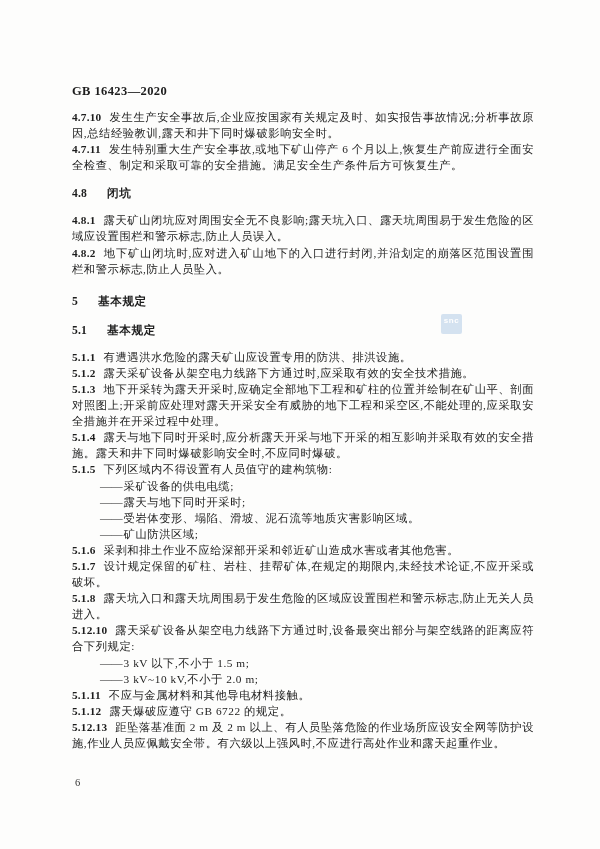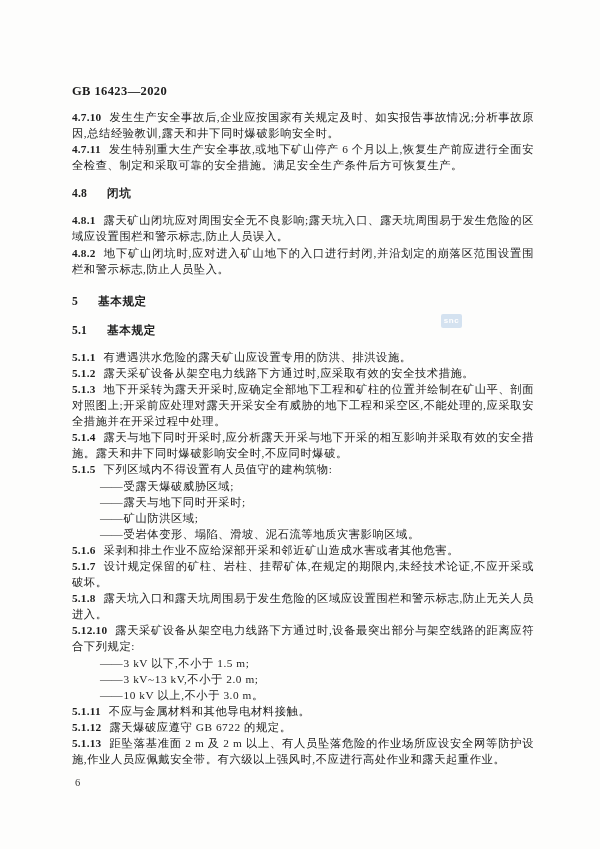--- a/index.html
+++ b/index.html
@@ -46,21 +46,21 @@
     font-size:11.6px;
     line-height:16px;
     letter-spacing:0.6px;
   }
   .heading .num { margin-right:20px; letter-spacing:0.2px; }
   .h1 { margin:17px 0 13px 0; }
   .h2 { margin:13px 0 10px 0; }
   .watermark {
     position:absolute;
     left:441px; top:314px;
-    width:21px; height:14px;
+    width:21px; height:20px;
     background:#cbdcee;
     opacity:0.8;
     border-radius:2px;
     color:#ffffff;
     font-family:"Liberation Sans","DejaVu Sans",sans-serif;
     font-size:8px; font-weight:bold;
     line-height:14px; text-align:center;
     letter-spacing:0.5px;
   }
   .page-footer {
@@ -83,34 +83,33 @@
         <p class="heading h2"><span class="num">4.8</span><span>闭坑</span></p>
         <p class="clause"><span class="num">4.8.1</span><span>露天矿山闭坑应对周围安全无不良影响;露天坑入口、露天坑周围易于发生危险的区域应设置围栏和警示标志,防止人员误入。</span></p>
         <p class="clause"><span class="num">4.8.2</span><span>地下矿山闭坑时,应对进入矿山地下的入口进行封闭,并沿划定的崩落区范围设置围栏和警示标志,防止人员坠入。</span></p>
         <p class="heading h1"><span class="num">5</span><span>基本规定</span></p>
         <p class="heading h2"><span class="num">5.1</span><span>基本规定</span></p>
         <p class="clause"><span class="num">5.1.1</span><span>有遭遇洪水危险的露天矿山应设置专用的防洪、排洪设施。</span></p>
         <p class="clause"><span class="num">5.1.2</span><span>露天采矿设备从架空电力线路下方通过时,应采取有效的安全技术措施。</span></p>
         <p class="clause"><span class="num">5.1.3</span><span>地下开采转为露天开采时,应确定全部地下工程和矿柱的位置并绘制在矿山平、剖面对照图上;开采前应处理对露天开采安全有威胁的地下工程和采空区,不能处理的,应采取安全措施并在开采过程中处理。</span></p>
         <p class="clause"><span class="num">5.1.4</span><span>露天与地下同时开采时,应分析露天开采与地下开采的相互影响并采取有效的安全措施。露天和井下同时爆破影响安全时,不应同时爆破。</span></p>
         <p class="clause"><span class="num">5.1.5</span><span>下列区域内不得设置有人员值守的建构筑物:</span></p>
-        <p class="dash-item"><span class="dash">——</span><span>受露天爆破威胁区域;</span></p>
+        <p class="dash-item"><span class="dash">——</span><span>采矿设备的供电电缆;</span></p>
         <p class="dash-item"><span class="dash">——</span><span>露天与地下同时开采时;</span></p>
+        <p class="dash-item"><span class="dash">——</span><span>受岩体变形、塌陷、滑坡、泥石流等地质灾害影响区域。</span></p>
         <p class="dash-item"><span class="dash">——</span><span>矿山防洪区域;</span></p>
-        <p class="dash-item"><span class="dash">——</span><span>受岩体变形、塌陷、滑坡、泥石流等地质灾害影响区域。</span></p>
         <p class="clause"><span class="num">5.1.6</span><span>采剥和排土作业不应给深部开采和邻近矿山造成水害或者其他危害。</span></p>
         <p class="clause"><span class="num">5.1.7</span><span>设计规定保留的矿柱、岩柱、挂帮矿体,在规定的期限内,未经技术论证,不应开采或破坏。</span></p>
         <p class="clause"><span class="num">5.1.8</span><span>露天坑入口和露天坑周围易于发生危险的区域应设置围栏和警示标志,防止无关人员进入。</span></p>
         <p class="clause"><span class="num">5.12.10</span><span>露天采矿设备从架空电力线路下方通过时,设备最突出部分与架空线路的距离应符合下列规定:</span></p>
         <p class="dash-item"><span class="dash">——</span><span>3 kV 以下,不小于 1.5 m;</span></p>
-        <p class="dash-item"><span class="dash">——</span><span>3 kV~13 kV,不小于 2.0 m;</span></p>
-        <p class="dash-item"><span class="dash">——</span><span>10 kV 以上,不小于 3.0 m。</span></p>
+        <p class="dash-item"><span class="dash">——</span><span>3 kV~10 kV,不小于 2.0 m;</span></p>
         <p class="clause"><span class="num">5.1.11</span><span>不应与金属材料和其他导电材料接触。</span></p>
         <p class="clause"><span class="num">5.1.12</span><span>露天爆破应遵守 GB 6722 的规定。</span></p>
-        <p class="clause"><span class="num">5.1.13</span><span>距坠落基准面 2 m 及 2 m 以上、有人员坠落危险的作业场所应设安全网等防护设施,作业人员应佩戴安全带。有六级以上强风时,不应进行高处作业和露天起重作业。</span></p>
+        <p class="clause"><span class="num">5.12.13</span><span>距坠落基准面 2 m 及 2 m 以上、有人员坠落危险的作业场所应设安全网等防护设施,作业人员应佩戴安全带。有六级以上强风时,不应进行高处作业和露天起重作业。</span></p>
       </div>
   </div>
 
   <div class="watermark">snc</div>
 
   <div class="page-footer">6</div>
 
 </div>
 
 </body></html>

